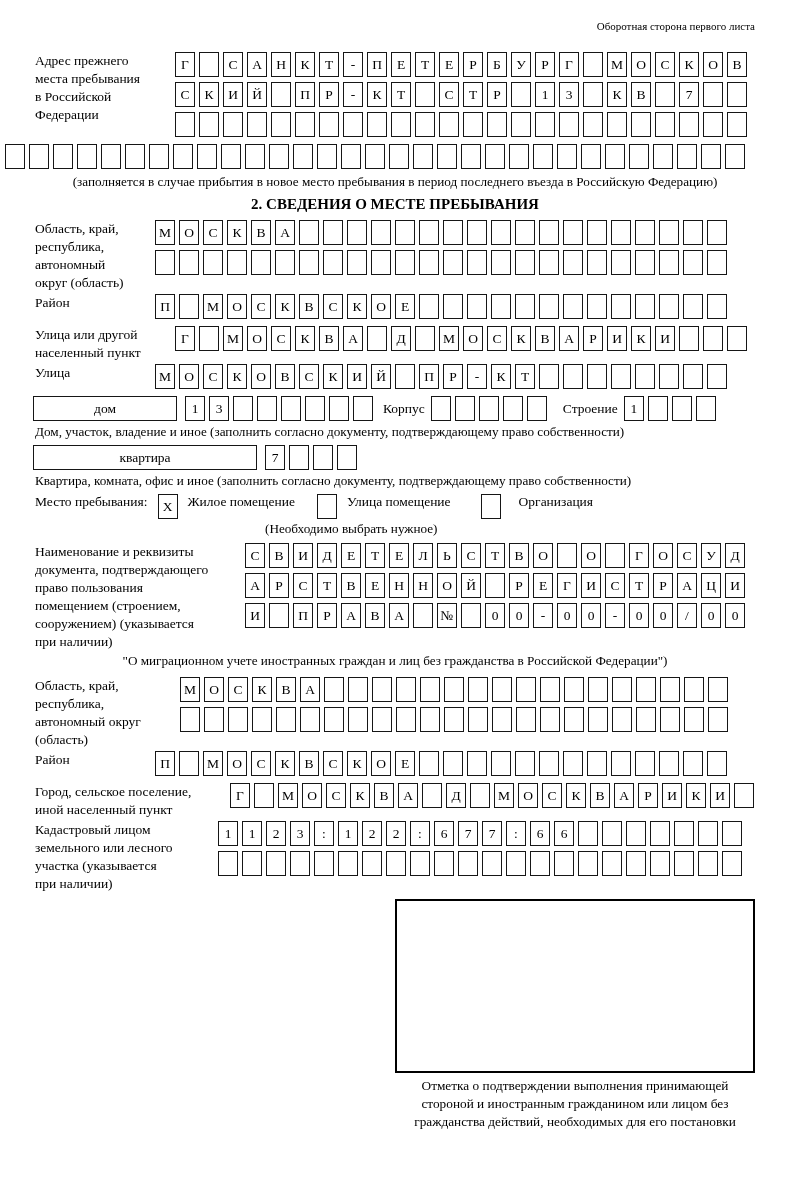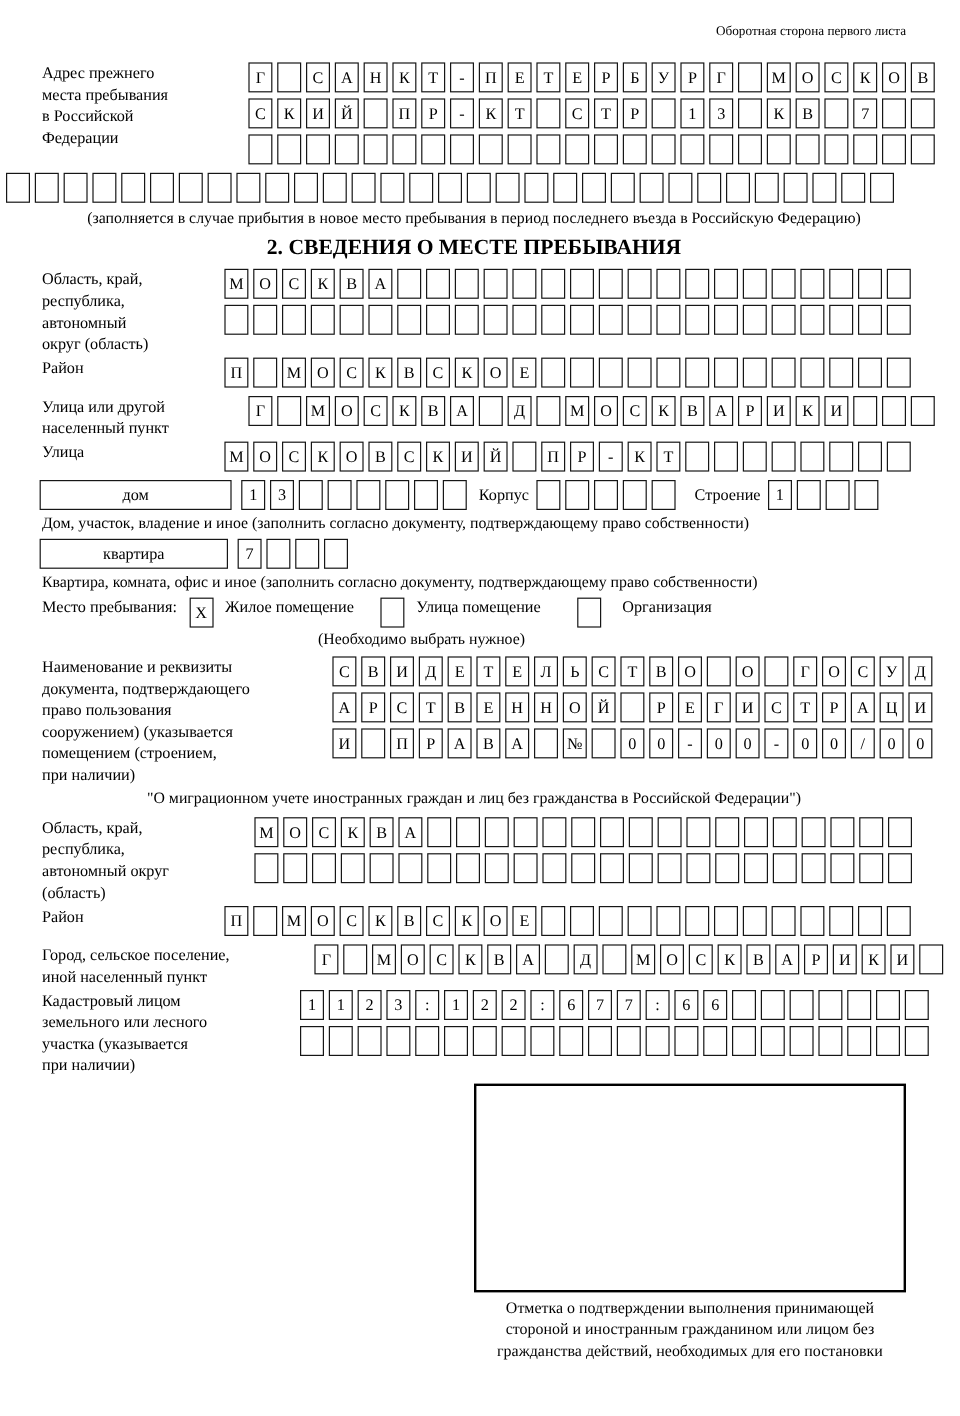--- a/index.html
+++ b/index.html
@@ -14,27 +14,27 @@
   .hdr{text-align:right;font-size:11px;margin-bottom:20px;}
   
   .boxcol{display:flex;flex-direction:column;}
   .boxrow{display:flex;gap:4px;margin-bottom:5px;}
   .cb{
     width:20px;height:25px;flex:none;
     border:1.5px solid #161616;box-sizing:border-box;
     display:flex;align-items:center;justify-content:center;
     font-size:13.5px;background:#fff;
   }
-  .frow{display:flex;align-items:flex-start;margin-bottom:2px;gap:32px;}
+  .frow{display:flex;align-items:flex-start;margin-bottom:2px;}
   .flabel{line-height:18px;font-size:13.5px;flex:none;}
   .w120{width:120px;} .w140{width:140px;} .w145{width:145px;}
   .w183{width:183px;} .w195{width:195px;} .w210{width:210px;}
   .note{font-size:13.2px;text-align:center;margin:0 0 6px 0;}
   .note-left{font-size:13.2px;margin:0 0 5px 0;}
-  .sect-title{font-weight:bold;font-size:18px;text-align:center;margin:2px 0 7px 0;}
+  .sect-title{font-weight:bold;font-size:15px;text-align:center;margin:2px 0 7px 0;}
   .fullrow{margin-left:-30px;}
   .widebox{
     border:1.6px solid #161616;height:25px;box-sizing:border-box;
     display:flex;align-items:center;justify-content:center;flex:none;background:#fff;
   }
   .houserow{display:flex;align-items:center;margin:0 0 3px -2px;}
   .inline-label{margin:0 6px 0 10px;}
   .stayrow{display:flex;margin:3px 0 2px 0;}
   .stayrow .cb{margin:0 10px;}
   .choose-note{font-size:13.2px;margin:0 0 6px 230px;}
@@ -327,21 +327,21 @@
         <span class="cb"></span>
         <span class="cb"></span>
         <span class="cb"></span>
         <span class="cb"></span>
         <span class="cb"></span>
         <span class="cb"></span>
       </div>
   </div>
 
   <div class="houserow">
-    <div class="widebox" style="width:160px;">дом</div>
+    <div class="widebox" style="width:144px;">дом</div>
     <div class="boxrow" style="margin:0 0 0 8px;">
         <span class="cb">1</span>
         <span class="cb">3</span>
         <span class="cb"></span>
         <span class="cb"></span>
         <span class="cb"></span>
         <span class="cb"></span>
         <span class="cb"></span>
         <span class="cb"></span>
       </div>
@@ -357,21 +357,21 @@
     <div class="boxrow" style="margin:0;">
         <span class="cb">1</span>
         <span class="cb"></span>
         <span class="cb"></span>
         <span class="cb"></span>
       </div>
   </div>
   <div class="note-left">Дом, участок, владение и иное (заполнить согласно документу, подтверждающему право собственности)</div>
 
   <div class="houserow">
-    <div class="widebox" style="width:157px;">квартира</div>
+    <div class="widebox" style="width:224px;">квартира</div>
     <div class="boxrow" style="margin:0 0 0 8px;">
         <span class="cb">7</span>
         <span class="cb"></span>
         <span class="cb"></span>
         <span class="cb"></span>
       </div>
   </div>
   <div class="note-left">Квартира, комната, офис и иное (заполнить согласно документу, подтверждающему право собственности)</div>
 
   <div class="stayrow">
@@ -383,22 +383,22 @@
     <span class="cb" style="margin-left:30px;margin-right:18px;"></span>
     <span>Организация</span>
   </div>
   <div class="choose-note">(Необходимо выбрать нужное)</div>
 
   <div class="frow">
     <div class="flabel w210">
         <div>Наименование и реквизиты</div>
         <div>документа, подтверждающего</div>
         <div>право пользования</div>
+        <div>помещением (строением,</div>
         <div>сооружением) (указывается</div>
-        <div>помещением (строением,</div>
         <div>при наличии)</div>
       </div>
     <div class="boxcol">
       <div class="boxrow">
           <span class="cb">С</span>
           <span class="cb">В</span>
           <span class="cb">И</span>
           <span class="cb">Д</span>
           <span class="cb">Е</span>
           <span class="cb">Т</span>

